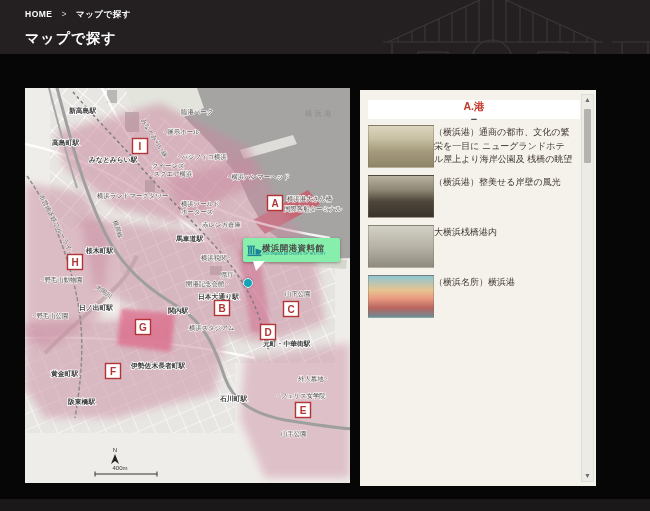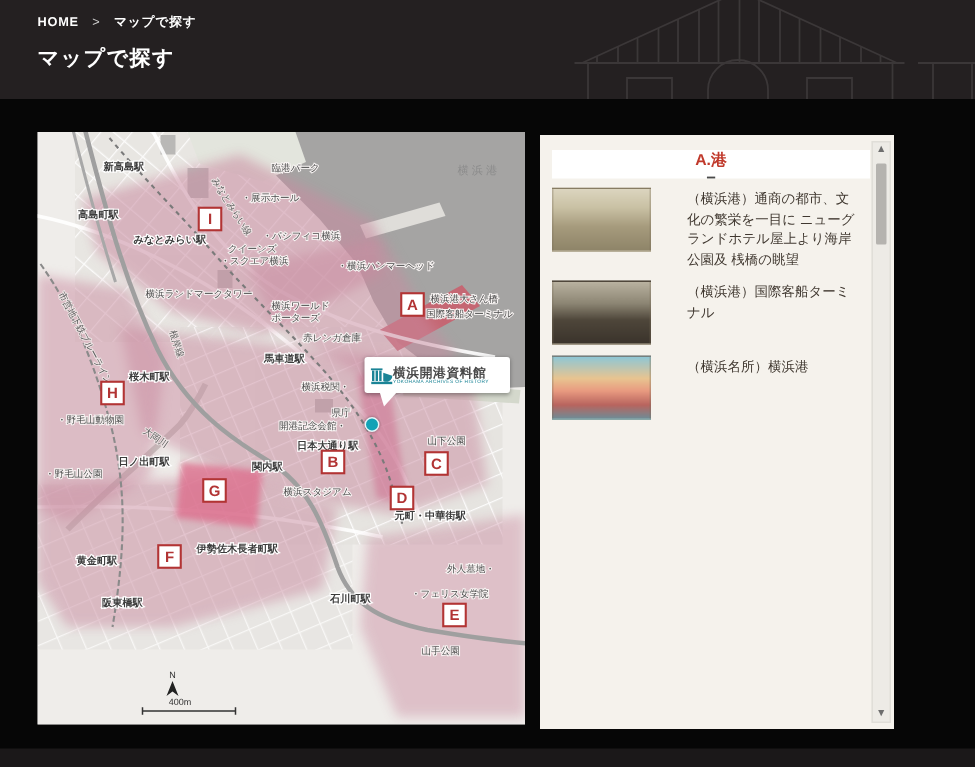--- a/index.html
+++ b/index.html
@@ -1,52 +1,52 @@
 <!DOCTYPE html>
 <html><head>
 <meta charset="utf-8">
 <style>
   html,body{margin:0;padding:0;background:#000;}
   .stage{position:relative;width:650px;height:511px;background:#060606;overflow:hidden;
          font-family:"Liberation Sans","DejaVu Sans",sans-serif;}
   
-  .hdr{position:absolute;left:0;top:0;width:650px;height:66px;background:#242021;overflow:hidden;}
+  .hdr{position:absolute;left:0;top:0;width:650px;height:54px;background:#242021;overflow:hidden;}
   .bldg{position:absolute;left:0;top:0;}
   .crumbs{position:absolute;left:25px;top:9px;font-size:8.5px;font-weight:bold;color:#fff;letter-spacing:.5px;}
   .crumbs .sep{margin:0 9px;color:#cfcfcf;font-weight:normal;}
   .crumbs a{color:#fff;text-decoration:none;cursor:pointer;}
   .ptitle{position:absolute;left:25px;top:30px;margin:0;font-size:14px;font-weight:bold;color:#fff;letter-spacing:1px;}
   
   .map{position:absolute;left:25px;top:88px;width:325px;height:395px;background:#efedea;overflow:hidden;cursor:grab;}
   .map svg{display:block;}
   text{user-select:none;}
   .st{font-size:6.8px;font-weight:bold;fill:#3c3c3c;paint-order:stroke;stroke:#ffffff;stroke-width:1.6px;}
   .pl{font-size:6.4px;fill:#4c4c4c;paint-order:stroke;stroke:#f7f3f2;stroke-width:1.4px;}
   .wt{font-size:7.5px;fill:#8c8c8c;letter-spacing:2px;}
   .dg{font-size:6.2px;fill:#5a5a5a;paint-order:stroke;stroke:#efe6e6;stroke-width:1.2px;}
   .rletter{font-size:10px;font-weight:bold;fill:#b23434;text-anchor:middle;}
   .cmp{font-size:6px;fill:#333;text-anchor:middle;}
   
-  .callout{position:absolute;left:218px;top:150px;width:97px;height:24px;background:#ffffff;border-radius:2px;
+  .callout{position:absolute;left:218px;top:150px;width:97px;height:24px;background:#86efac;border-radius:2px;
            box-shadow:0 1px 3px rgba(0,0,0,.35);display:flex;align-items:center;gap:0;padding:0 4px;box-sizing:border-box;}
   .callout:after{content:"";position:absolute;left:10px;bottom:-9px;width:0;height:0;
            border-left:3px solid transparent;border-right:9px solid transparent;border-top:10px solid #fff;}
   .co-texts{display:flex;flex-direction:column;line-height:1;}
   .co-name{font-size:8.5px;font-weight:bold;color:#4a4a4a;letter-spacing:.4px;}
   .co-sub{font-size:3.2px;color:#1b8496;letter-spacing:.3px;margin-top:1px;}
   .dot{position:absolute;left:218px;top:190px;width:8px;height:8px;border-radius:50%;
        background:#12a2b6;border:1.5px solid #e8f6f8;box-shadow:0 0 2px rgba(0,0,0,.4);}
   
   .panel{position:absolute;left:360px;top:90px;width:236px;height:396px;background:#f5f2ec;overflow:hidden;}
   .pbar{position:absolute;left:8px;top:10px;width:212px;height:19px;background:#fff;display:flex;align-items:center;
         justify-content:space-between;padding:0 8px;box-sizing:border-box;flex-direction:column;}
   .pbar .cat{font-size:10.5px;font-weight:bold;color:#c0392b;}
   .pbar .min{border:0;background:none;font-size:11px;font-weight:bold;color:#4a4a4a;cursor:pointer;padding:0;line-height:1;}
   .list{position:absolute;left:8px;top:35px;width:205px;height:361px;overflow:hidden;}
-  .row{display:flex;gap:24px;margin-bottom:7px;cursor:pointer;}
+  .row{display:flex;gap:0;margin-bottom:7px;cursor:pointer;}
   .thumb{flex:0 0 66px;height:43px;border:1px solid rgba(120,110,90,.35);box-sizing:border-box;}
   .cap{font-size:9px;color:#403830;line-height:1.5;padding-top:1px;}
   .t1{background:linear-gradient(180deg,#dcd5bf 0%,#c9c1a4 30%,#a59a7c 62%,#8e8468 100%);}
   .t2{background:linear-gradient(180deg,#e0d9c4 0%,#cfc7ac 45%,#7e7660 72%,#9a9178 100%);}
   .t3{background:linear-gradient(180deg,#b9b2a0 0%,#8c8573 35%,#4e463a 62%,#3a332b 100%);}
   .t4{background:linear-gradient(180deg,#c9c0a4 0%,#b0a68a 50%,#857b62 100%);}
   .t5{background:linear-gradient(180deg,#d3d0c6 0%,#b7b3a6 50%,#8f8b7e 100%);}
   .t6{background:linear-gradient(180deg,#8fc6d4 0%,#e8c490 35%,#e89a80 55%,#b8645e 78%,#6f8b95 100%);}
   .t7{background:linear-gradient(180deg,#ded6bc 0%,#cdc4a8 55%,#a99f83 80%,#6b6450 100%);}
   
@@ -241,21 +241,25 @@
       <span class="cat">A.港</span>
       <button class="min">−</button>
     </div>
     <div class="list" id="list">
         <div class="row">
           <div class="thumb t1"></div>
           <div class="cap">（横浜港）通商の都市、文化の繁栄を一目に ニューグランドホテル屋上より海岸公園及 桟橋の眺望</div>
         </div>
         <div class="row">
           <div class="thumb t3"></div>
-          <div class="cap">（横浜港）国際客船ターミナル</div>
+          <div class="cap">（横浜港）整美せる岸壁の風光</div>
+        </div>
+        <div class="row">
+          <div class="thumb t5"></div>
+          <div class="cap">大横浜桟橋港内</div>
         </div>
         <div class="row">
           <div class="thumb t6"></div>
           <div class="cap">（横浜名所）横浜港</div>
         </div>
       </div>
     <div class="sbar">
       <span class="sarrow">▲</span>
       <span class="sthumb"></span>
       <span class="sarrow">▼</span>

